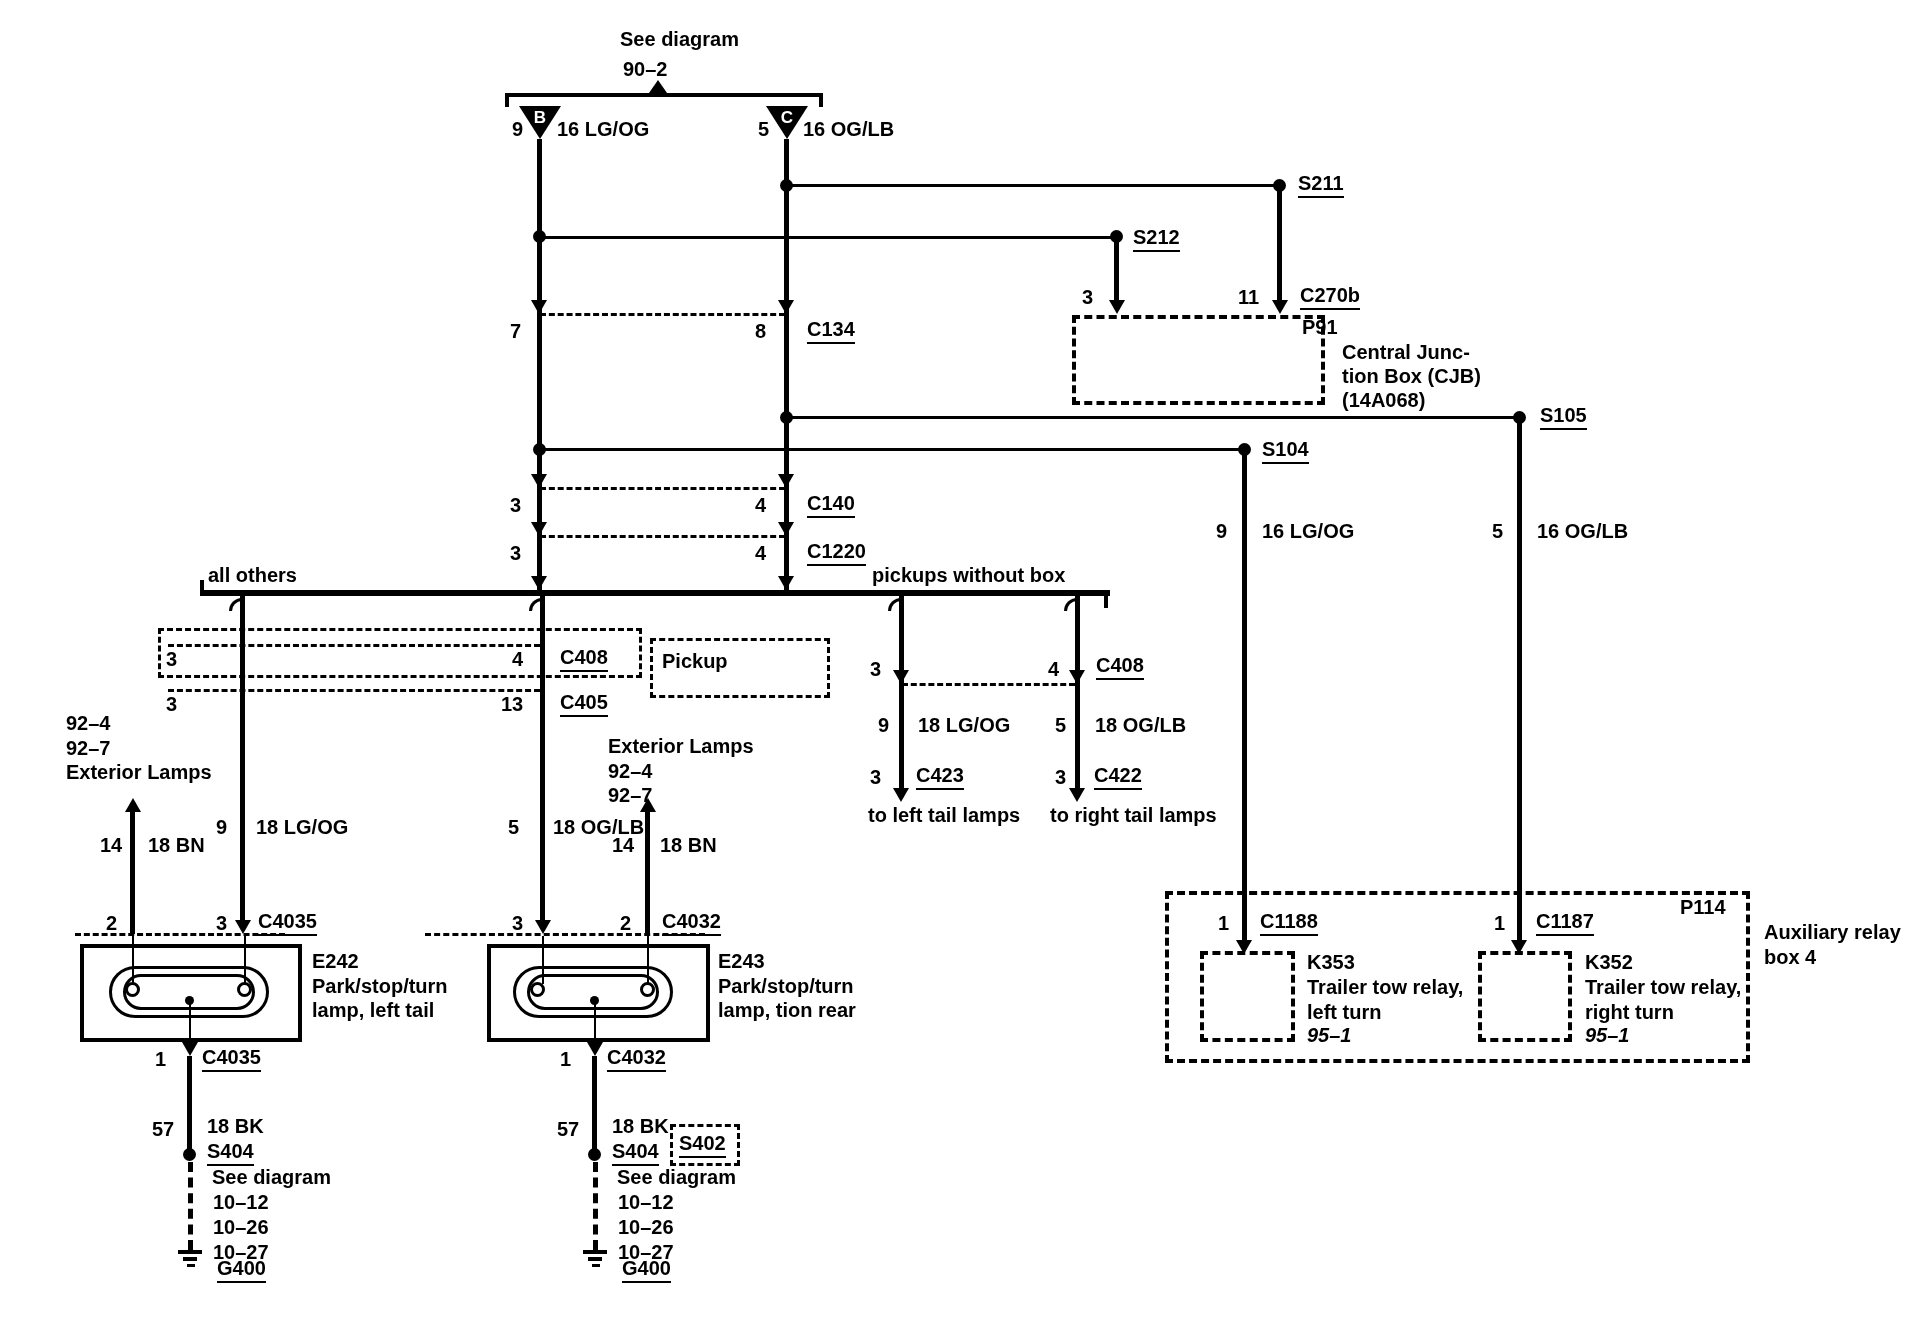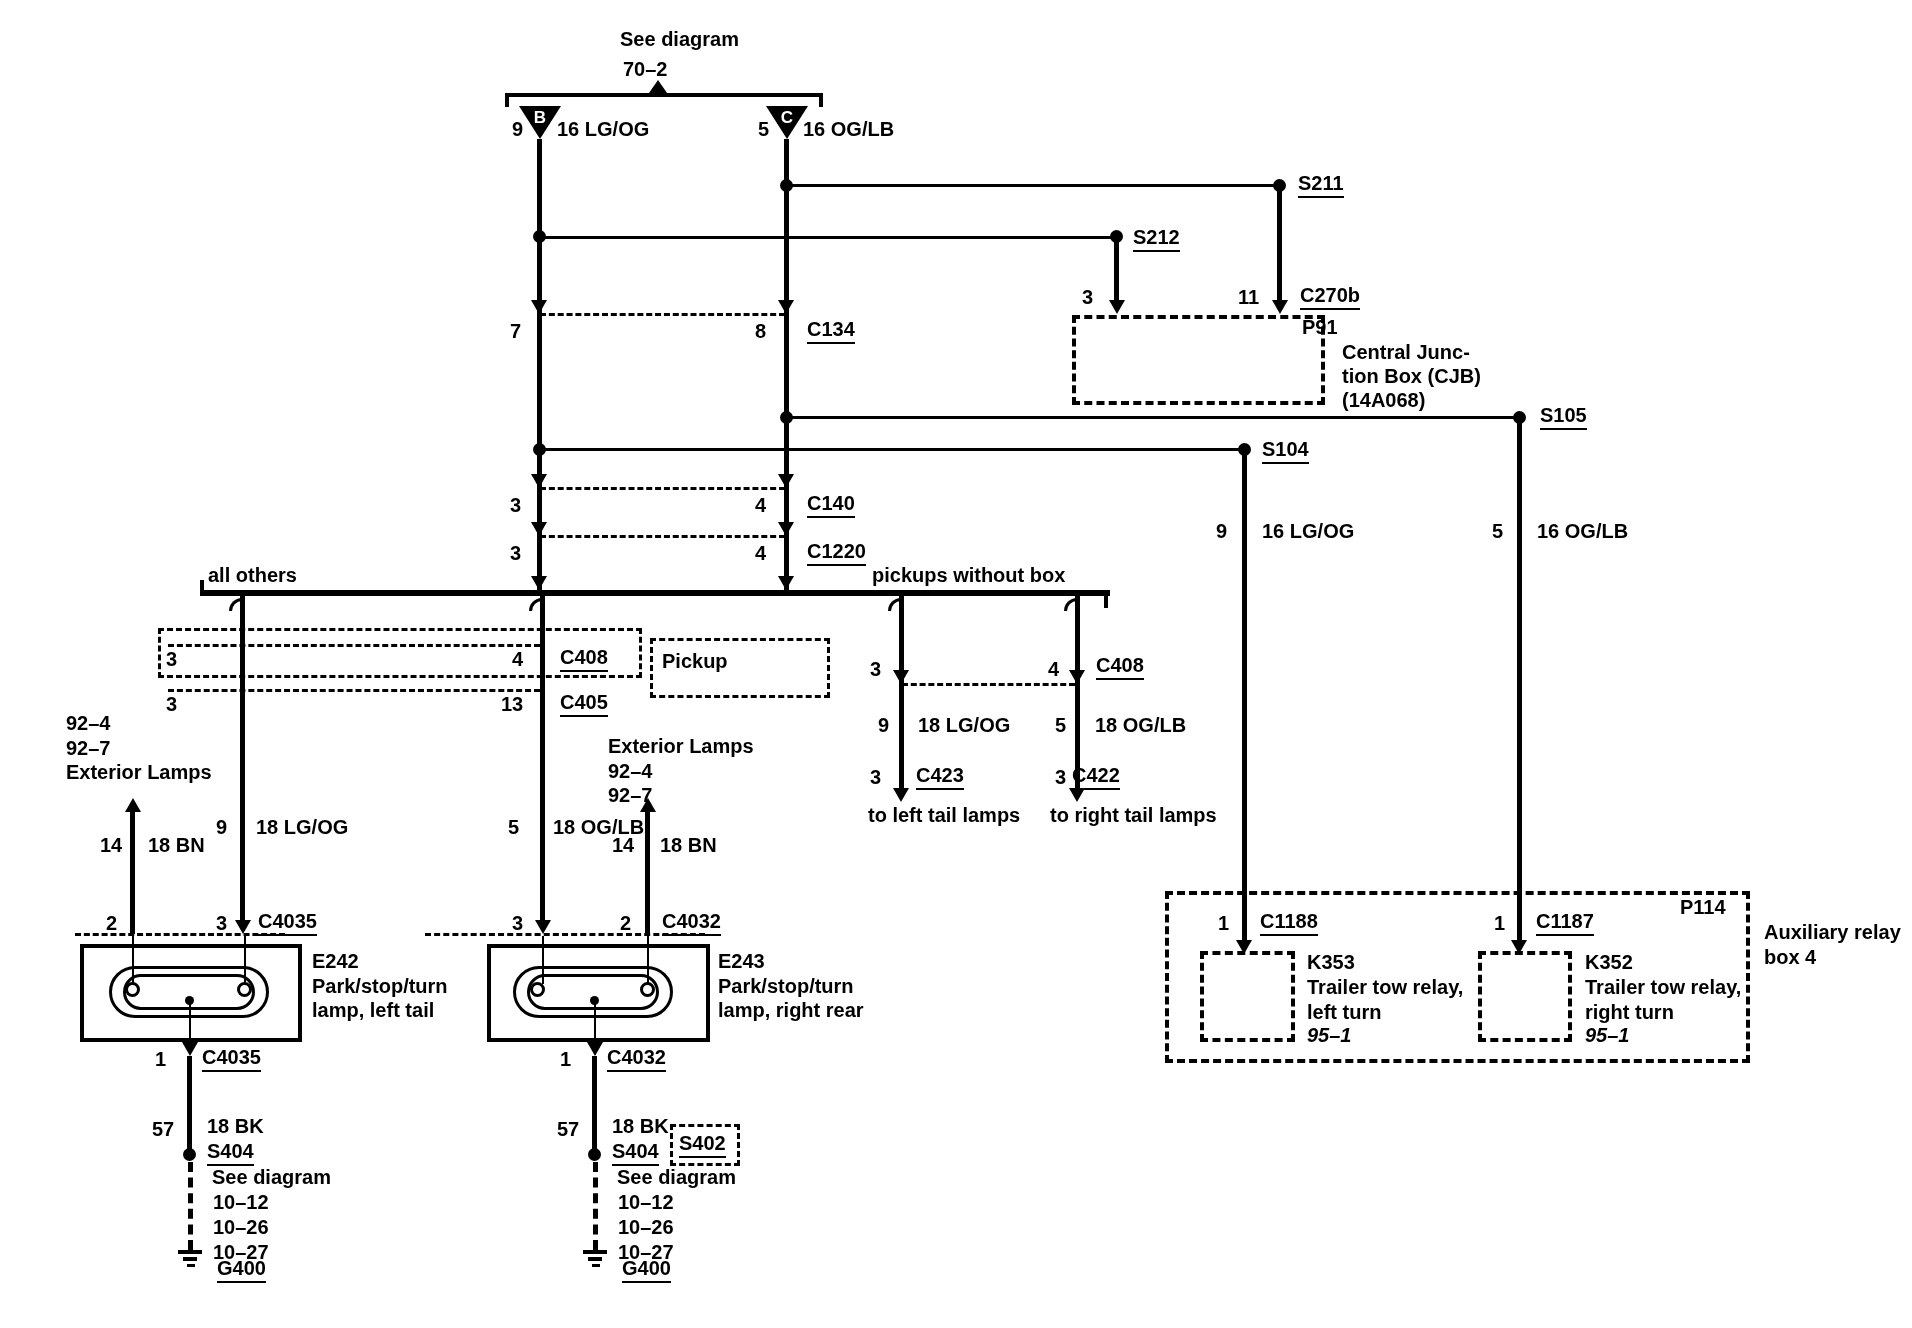--- a/index.html
+++ b/index.html
@@ -34,21 +34,21 @@
   .stad { position:absolute; border:3px solid #000; border-radius:30px; }
   .circ { position:absolute; width:15px; height:15px; border:3px solid #000; border-radius:50%; }
   .gbar { position:absolute; background:#000; }
 </style>
 </head>
 <body>
 
 <div id="canvas">
 
   <div class="lbl" style="left:620px;top:28px">See diagram</div>
-  <div class="lbl" style="left:623px;top:58px">70–2</div>
+  <div class="lbl" style="left:623px;top:58px">90–2</div>
   <div class="wh4" style="left:505px;top:93px;width:318px"></div>
   <div class="gbar" style="left:505px;top:93px;width:4px;height:14px"></div>
   <div class="gbar" style="left:819px;top:93px;width:4px;height:14px"></div>
   <div class="au" style="left:649px;top:80px;border-left-width:9px;border-right-width:9px;border-bottom-width:13px"></div>
 
   <div class="tri" style="left:519px;top:106px"></div>
   <div class="tl" style="left:519px;top:108px">B</div>
   <div class="tri" style="left:766px;top:106px"></div>
   <div class="tl" style="left:766px;top:108px">C</div>
 
@@ -215,21 +215,21 @@
   <div class="stad" style="left:513px;top:966px;width:160px;height:52px"></div>
   <div class="stad" style="left:527px;top:974px;width:132px;height:36px"></div>
   <div class="circ" style="left:530px;top:982px"></div>
   <div class="circ" style="left:640px;top:982px"></div>
   <div class="thin" style="left:542px;top:936px;width:2px;height:48px"></div>
   <div class="thin" style="left:647px;top:936px;width:2px;height:48px"></div>
   <div class="sdot" style="left:590px;top:996px"></div>
   <div class="thin" style="left:594px;top:1002px;width:2px;height:40px"></div>
   <div class="lbl" style="left:718px;top:950px">E243</div>
   <div class="lbl" style="left:718px;top:975px">Park/stop/turn</div>
-  <div class="lbl" style="left:718px;top:999px">lamp, right rear</div>
+  <div class="lbl" style="left:718px;top:999px">lamp, tion rear</div>
 
   <div class="ad" style="left:587px;top:1042px"></div>
   <div class="lbl" style="left:560px;top:1048px">1</div>
   <div class="lbl u" style="left:607px;top:1046px">C4032</div>
   <div class="wv" style="left:592px;top:1056px;height:100px"></div>
   <div class="lbl" style="left:557px;top:1118px">57</div>
   <div class="lbl" style="left:612px;top:1115px">18 BK</div>
   <div class="lbl u" style="left:612px;top:1140px">S404</div>
   <div class="dot" style="left:588px;top:1148px"></div>
   <div class="dbox3" style="left:670px;top:1124px;width:70px;height:42px"></div>
@@ -250,21 +250,21 @@
   <div class="dashh" style="left:902px;top:683px;width:173px"></div>
   <div class="ad" style="left:893px;top:670px"></div>
   <div class="ad" style="left:1069px;top:670px"></div>
   <div class="lbl" style="left:878px;top:714px">9</div>
   <div class="lbl" style="left:918px;top:714px">18 LG/OG</div>
   <div class="lbl" style="left:1055px;top:714px">5</div>
   <div class="lbl" style="left:1095px;top:714px">18 OG/LB</div>
   <div class="lbl" style="left:870px;top:766px">3</div>
   <div class="lbl u" style="left:916px;top:764px">C423</div>
   <div class="lbl" style="left:1055px;top:766px">3</div>
-  <div class="lbl u" style="left:1072px;top:764px">C422</div>
+  <div class="lbl u" style="left:1094px;top:764px">C422</div>
   <div class="ad" style="left:893px;top:788px"></div>
   <div class="ad" style="left:1069px;top:788px"></div>
   <div class="lbl" style="left:868px;top:804px">to left tail lamps</div>
   <div class="lbl" style="left:1050px;top:804px">to right tail lamps</div>
 
   <div class="dbox" style="left:1165px;top:891px;width:585px;height:172px"></div>
   <div class="lbl" style="left:1680px;top:896px">P114</div>
   <div class="lbl" style="left:1764px;top:921px">Auxiliary relay</div>
   <div class="lbl" style="left:1764px;top:946px">box 4</div>
 

